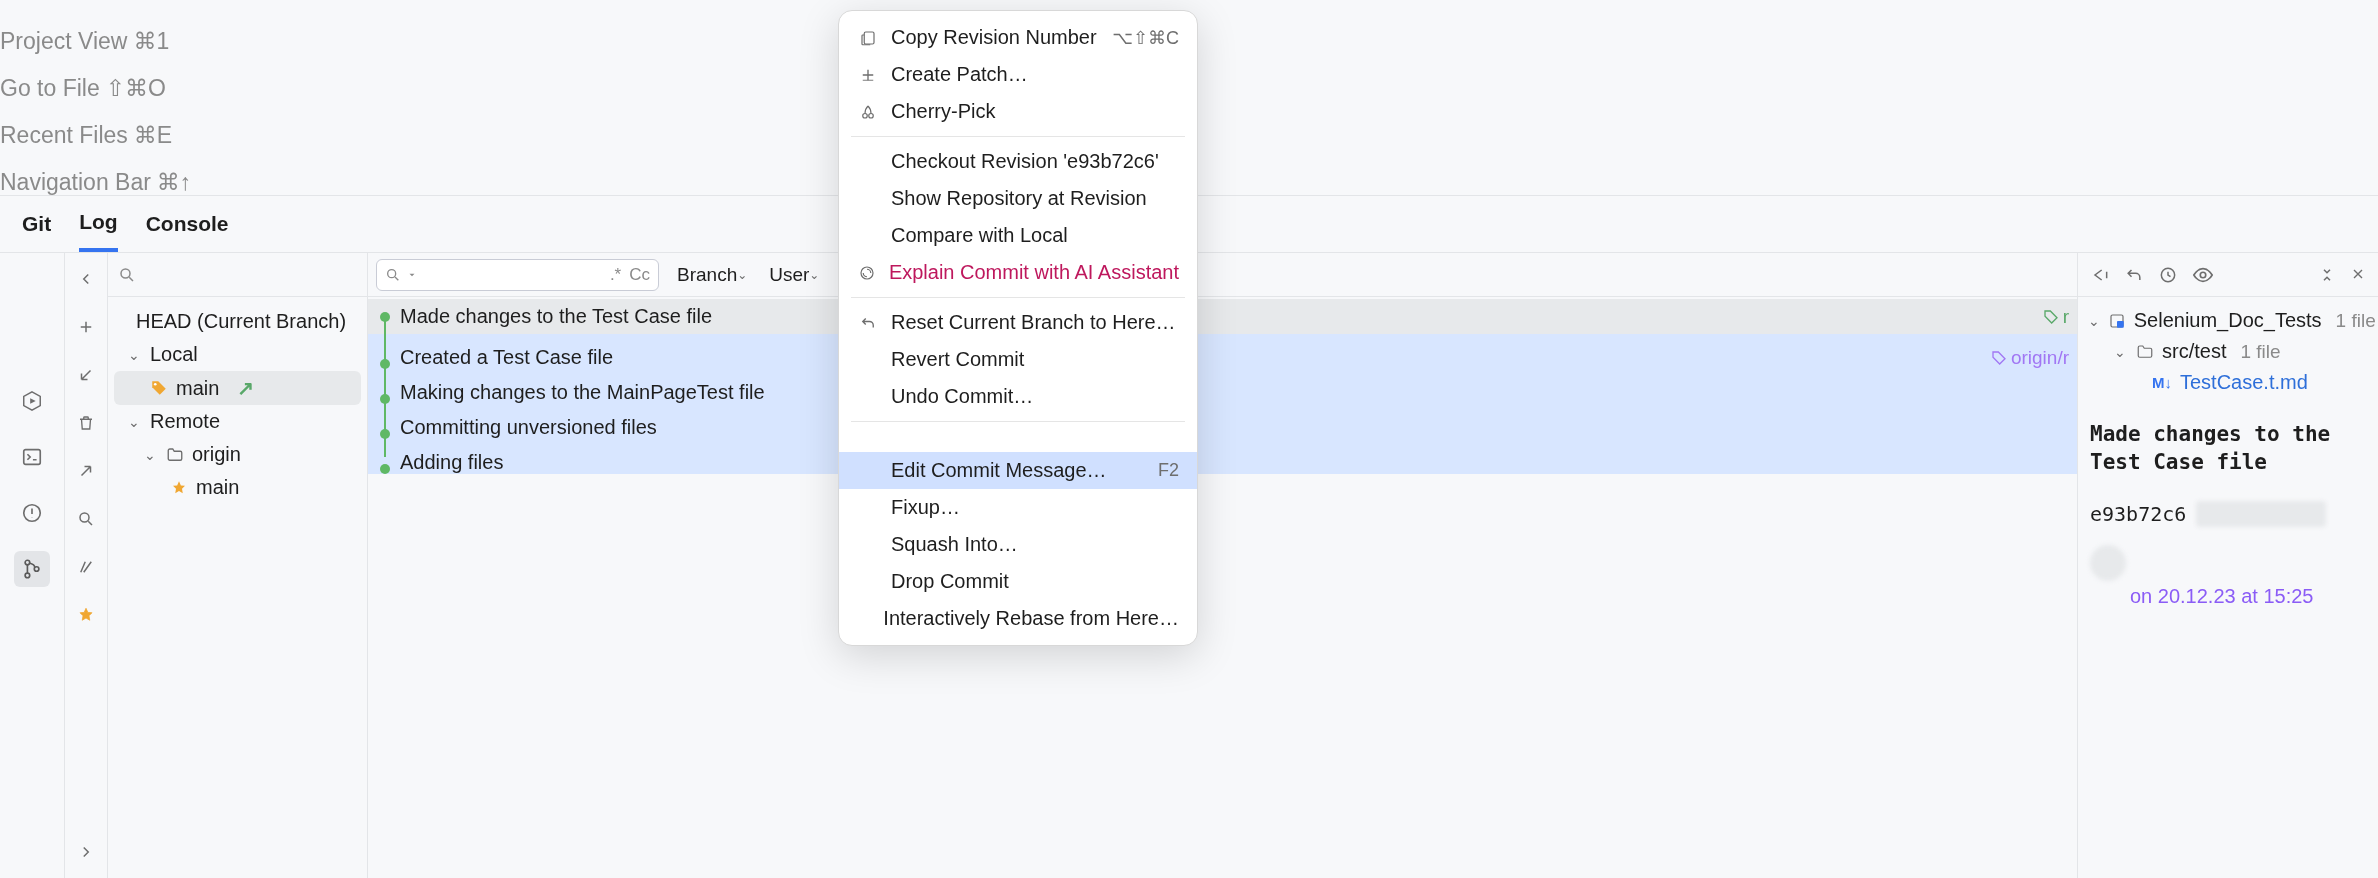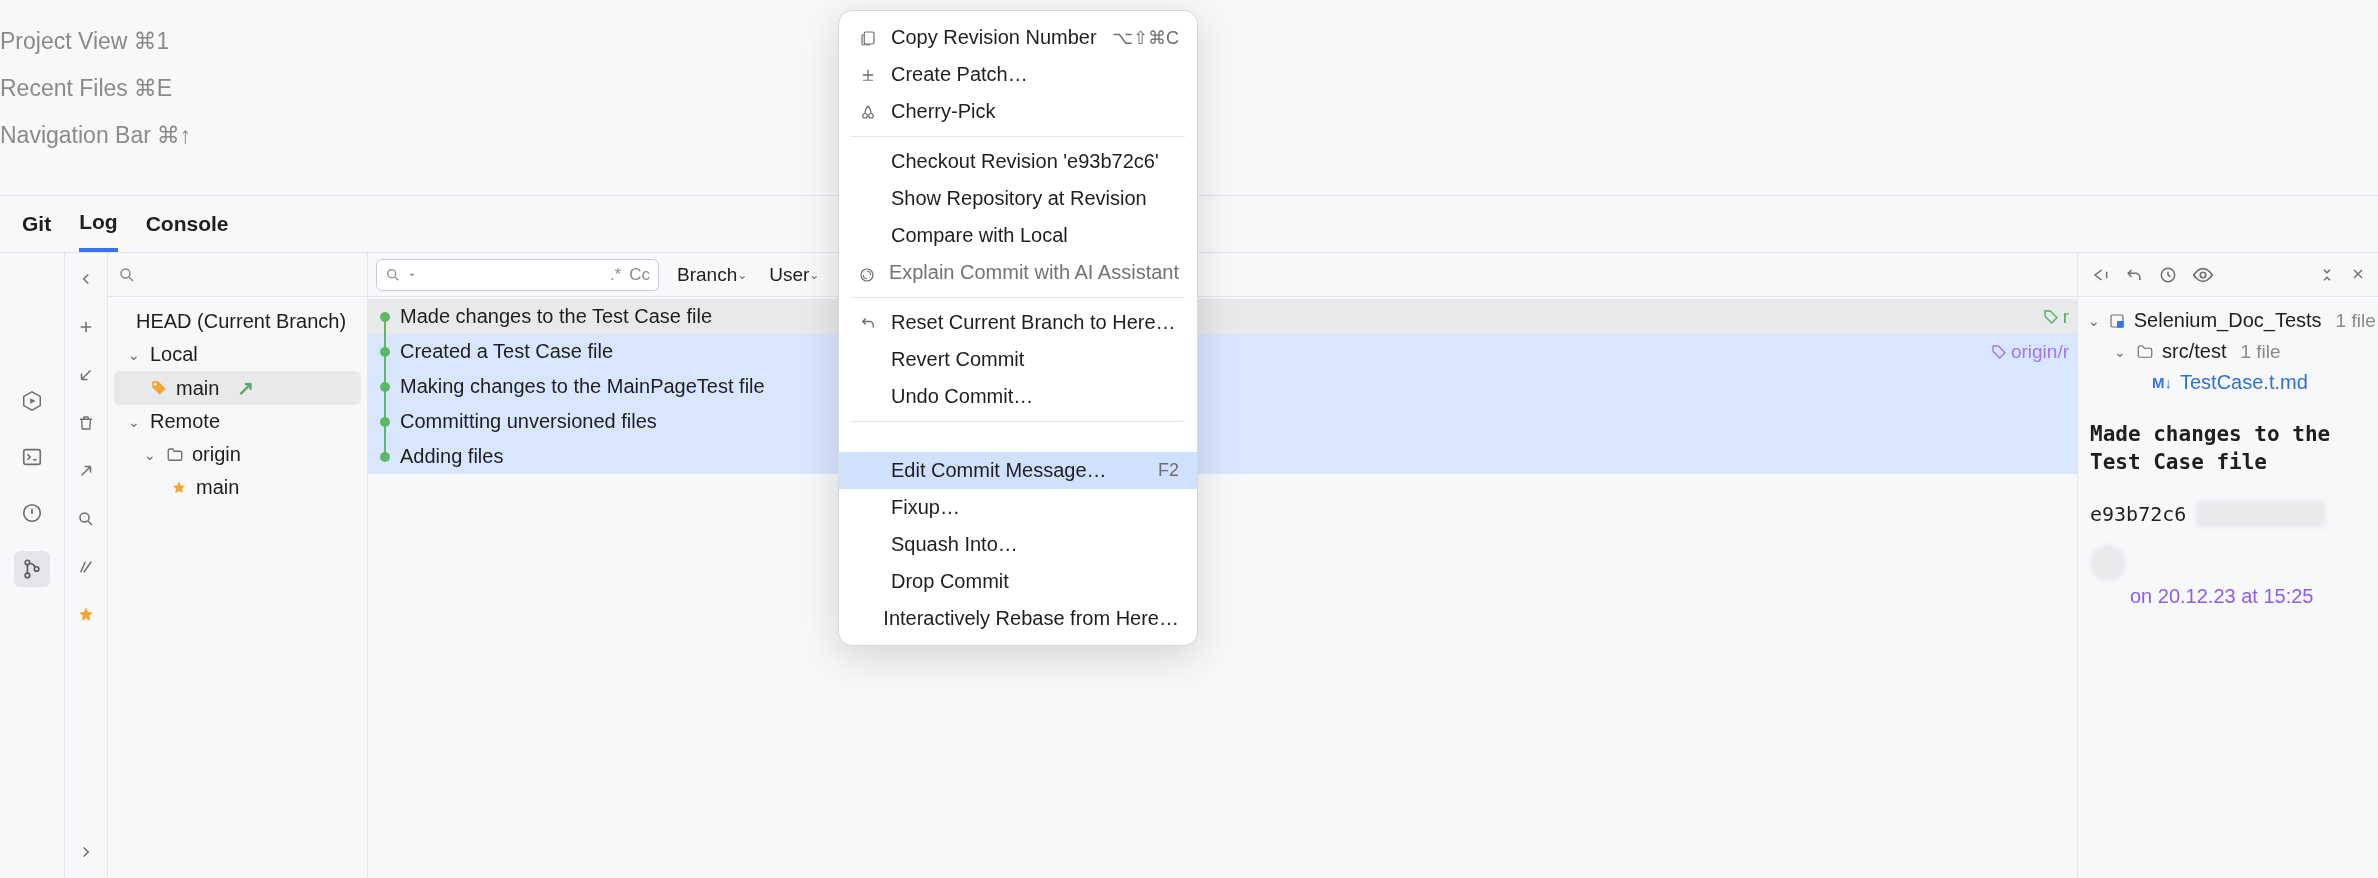--- a/index.html
+++ b/index.html
@@ -166,21 +166,21 @@
   .graph { padding-top: 2px; }
   .commitrow {
     display:flex; align-items:center;
     height: 35px;
     padding-left: 12px;
     gap: 10px;
     font-size: 20px;
     position: relative;
     white-space: nowrap;
   }
-  .commitrow.sel { background: var(--selected); }
+  .commitrow.sel { background: var(--selected); align-items: flex-end; }
   .commitrow.head { background: #e7e9eb; }
   .dot { width:10px;height:10px;border-radius:50%; background:var(--accent-green); flex:none; }
   .line { position:absolute; left:16px; top:0; bottom:0; width:2px; background:var(--accent-green);}
   .commitrow:first-child .line { top:50%; }
   .commitrow:last-child .line { bottom:50%; }
   .tagbadge { position:absolute; right:8px; color: var(--accent-purple); display:flex;align-items:center;gap:4px; font-size:19px;}
   .tagbadge.green svg path { stroke: #59a869; }
   .tagbadge.green { color:#59a869; }
 
   
@@ -224,33 +224,34 @@
     padding: 8px 0;
     font-size: 20px;
     z-index: 100;
   }
   .ctxmenu .mi {
     display:flex; align-items:center; gap:12px;
     padding: 7px 18px;
     cursor:pointer;
     white-space: nowrap;
   }
-  .ctxmenu .mi.disabled { color:#737373;align-items:flex-end; }
+  .ctxmenu .mi.disabled { color:#be185d; }
   .ctxmenu .mi.selected { background: var(--menu-selected); margin-top: 30px; }
   .ctxmenu .mi .ic { width:22px; display:flex; justify-content:center; color:#6e6e6e;}
   .ctxmenu .mi .shortcut { margin-left:auto; color:#6e6e6e; font-size:18px;}
   .ctxmenu hr { border:none; border-top:1px solid #e5e5e5; margin:6px 12px; }
 
   svg { display:block; }
 </style>
 </head>
 <body>
 
 <div class="hints">
   <div class="row"><span class="lbl">Project View</span><span>⌘1</span></div>
+  <div class="row"><span class="lbl">Go to File</span><span>⇧⌘O</span></div>
   <div class="row"><span class="lbl">Recent Files</span><span>⌘E</span></div>
   <div class="row"><span class="lbl">Navigation Bar</span><span>⌘↑</span></div>
 </div>
 
 <div class="lower">
 
   <div class="tabbar">
     <div class="tab gittab">Git</div>
     <div class="tab active">Log</div>
     <div class="tab">Console</div>

